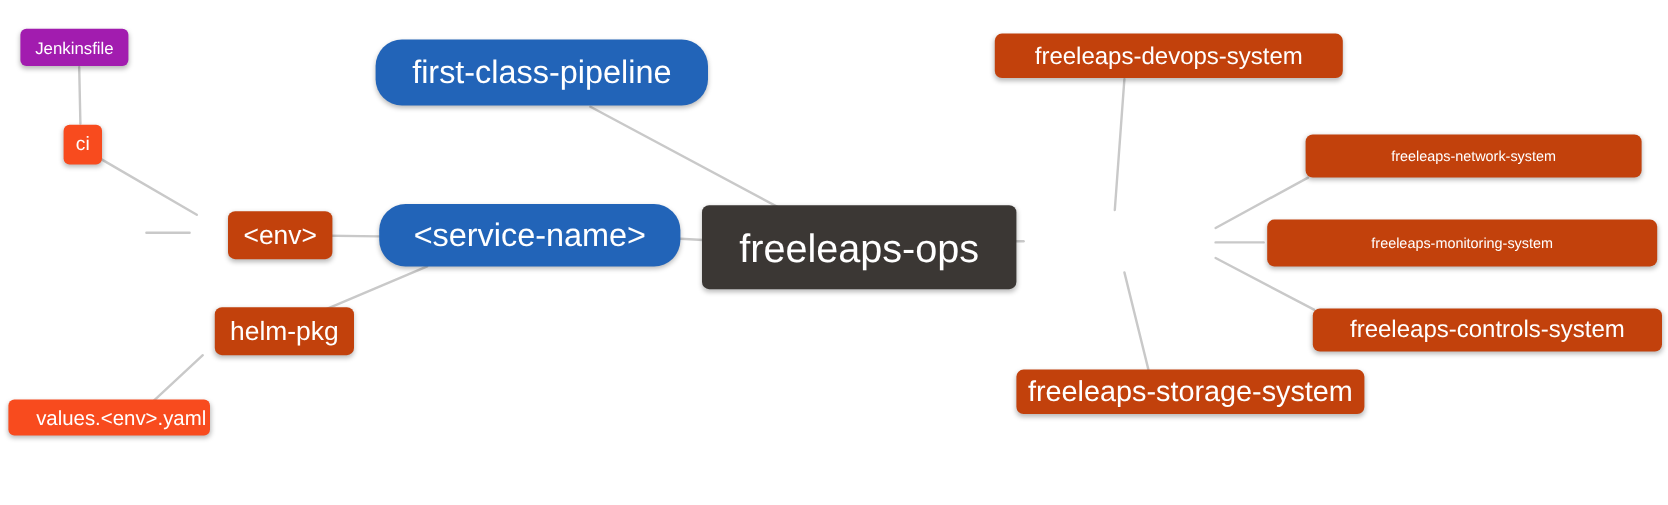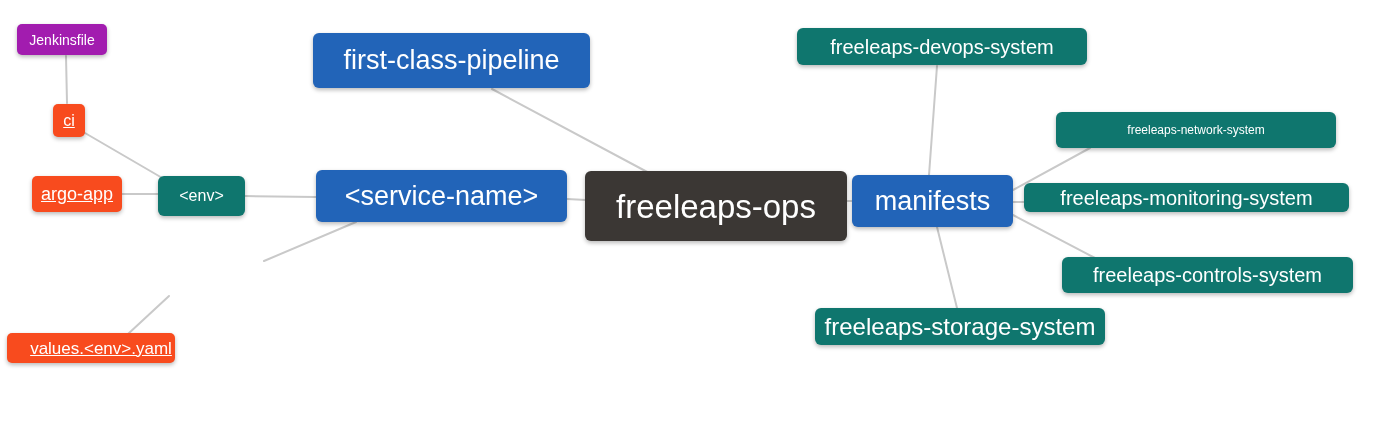--- a/index.html
+++ b/index.html
@@ -34,23 +34,23 @@
     justify-content: center;
     color: #ffffff;
     white-space: nowrap;
     border-radius: 6px;
     box-shadow: 0 2px 4px rgba(0,0,0,0.28);
     cursor: pointer;
     box-sizing: border-box;
     line-height: 1;
   }
   .c-root   { background: #3b3734; }
-  .c-blue   { background: #2264b8; }
-  .c-green  { background: #0f766e; }
-  .c-red    { background: #f84b1e; text-decoration: underline; }
+  .c-blue   { background: #2264b8; border-radius: 22px; }
+  .c-green  { background: #c2410c; margin-left: 32px; }
+  .c-red    { background: #f84b1e; }
   .c-orange { background: #a21caf; }
 </style>
 </head>
 <body>
 
 <div class="canvas">
 
   <svg class="edges" width="1390" height="421" viewBox="0 0 1390 421">
     <line x1="66" y1="56" x2="67" y2="103"></line>
     <line x1="85" y1="133" x2="164" y2="179"></line>
@@ -65,38 +65,37 @@
     <line x1="1013" y1="190" x2="1090" y2="148"></line>
     <line x1="1013" y1="202" x2="1053" y2="202"></line>
     <line x1="1013" y1="215" x2="1095" y2="258"></line>
     <line x1="937" y1="227" x2="957" y2="308"></line>
   </svg>
 
   <div class="node c-orange" style="left:17px;  top:24px;  width:90px;  height:31px; font-size:14px; border-radius:5px;">Jenkinsfile</div>
 
   <div class="node c-red" style="left:53px;  top:104px; width:32px;  height:33px; font-size:16px; border-radius:5px;">ci</div>
 
-  <div class="node c-red" style="left:32px;  top:176px; width:90px;  height:36px; font-size:18px; border-radius:5px;">argo-app</div>
 
-  <div class="node c-green" style="left:158px; top:176px; width:87px;  height:40px; font-size:16px;">&lt;env&gt;</div>
+  <div class="node c-green" style="left:158px; top:176px; width:87px;  height:40px; font-size:22px;">&lt;env&gt;</div>
 
+  <div class="node c-green" style="left:147px; top:256px; width:116px; height:40px; font-size:22px;">helm-pkg</div>
 
   <div class="node c-red" style="left:7px;   top:333px; width:168px; height:30px; font-size:17px; border-radius:5px;padding-left:20px;">values.&lt;env&gt;.yaml</div>
 
   <div class="node c-blue" style="left:313px; top:33px;  width:277px; height:55px; font-size:27px;">first-class-pipeline</div>
 
   <div class="node c-blue" style="left:316px; top:170px; width:251px; height:52px; font-size:27px;">&lt;service-name&gt;</div>
 
   <div class="node c-root" style="left:585px; top:171px; width:262px; height:70px; font-size:33px;">freeleaps-ops</div>
 
-  <div class="node c-blue" style="left:852px; top:175px; width:161px; height:52px; font-size:27px;">manifests</div>
 
   <div class="node c-green" style="left:797px;  top:28px;  width:290px; height:37px; font-size:20px;">freeleaps-devops-system</div>
 
   <div class="node c-green" style="left:1056px; top:112px; width:280px; height:36px; font-size:12px;">freeleaps-network-system</div>
 
-  <div class="node c-green" style="left:1024px; top:183px; width:325px; height:29px; font-size:20px;">freeleaps-monitoring-system</div>
+  <div class="node c-green" style="left:1024px; top:183px; width:325px; height:39px; font-size:12px;">freeleaps-monitoring-system</div>
 
   <div class="node c-green" style="left:1062px; top:257px; width:291px; height:36px; font-size:20px;text-align:center;">freeleaps-controls-system</div>
 
   <div class="node c-green" style="left:815px;  top:308px; width:290px; height:37px; font-size:24px;">freeleaps-storage-system</div>
 
 </div>
 
 </body></html>

